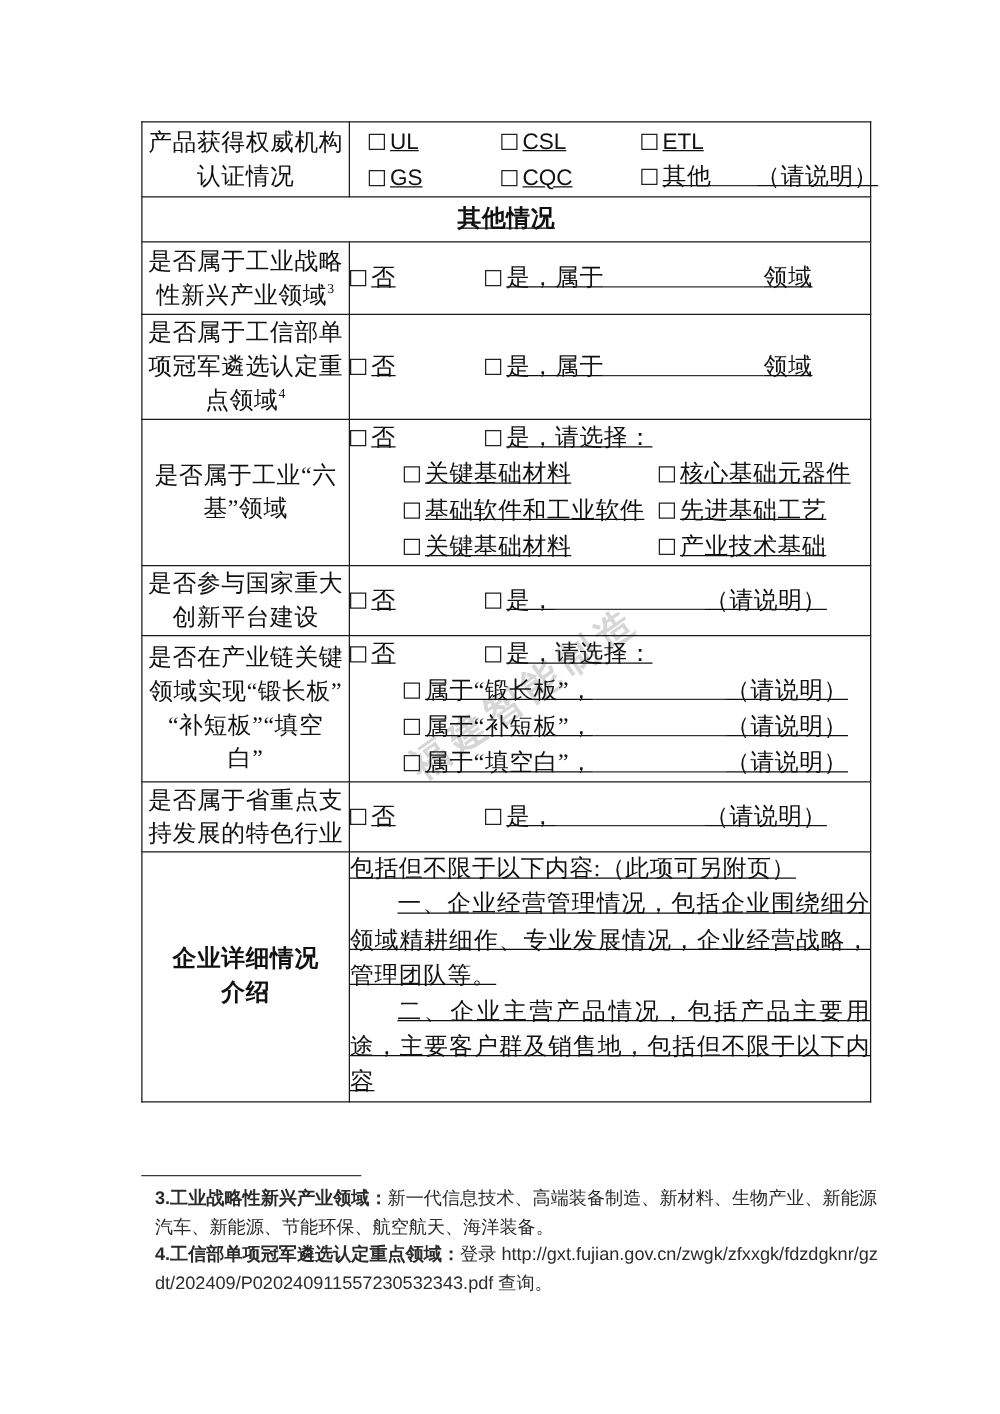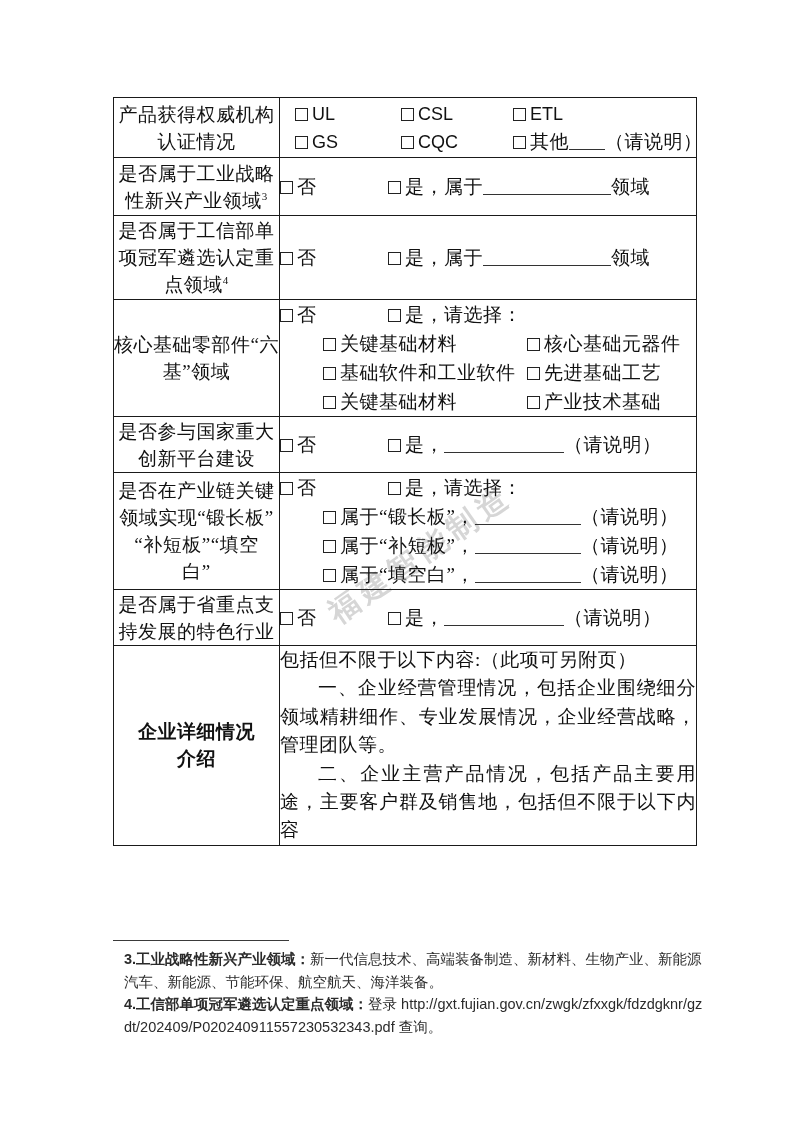--- a/index.html
+++ b/index.html
@@ -23,21 +23,21 @@
     transform-origin:0 50%;
     white-space:nowrap;
     pointer-events:none;
   }
   table.form{
     position:absolute;left:113px;top:97px;
     width:584px;
     border-collapse:collapse;
     table-layout:fixed;
   }
-  table.form{border:1.5px solid #1a1a1a;}
+  table.form{border:1.5px solid #1a1a1a;text-decoration:underline;}
   table.form td{
     border:1px solid #1a1a1a;
     padding:0;
     vertical-align:middle;
     font-size:19px;
     letter-spacing:0.5px;
     line-height:27px;
   }
   td.lbl{text-align:center;}
   .cell-label{white-space:pre-line;display:inline-block;}
@@ -130,20 +130,23 @@
           <span class="opt"><span class="cb"></span><span class="latin">UL</span></span>
           <span class="opt"><span class="cb"></span><span class="latin">CSL</span></span>
           <span class="opt"><span class="cb"></span><span class="latin">ETL</span></span>
           <span class="opt"><span class="cb"></span><span class="latin">GS</span></span>
           <span class="opt"><span class="cb"></span><span class="latin">CQC</span></span>
           <span class="opt"><span class="cb"></span><span>其他</span><span class="blank w36"></span><span>（请说明）</span></span>
         </div>
       </td>
     </tr>
 
+    <tr style="height:36px">
+      <td colspan="2" class="sec">其他情况</td>
+    </tr>
 
     <tr style="height:58px">
       <td class="lbl">
         <span class="cell-label"><span>是否属于工业战略
 性新兴产业领域</span><sup class="fn">3</sup></span>
       </td>
       <td class="val">
         <div class="cline">
           <span class="no-col"><span class="cb"></span><span>否</span></span>
           <span class="opt"><span class="cb"></span><span>是，属于</span><span class="blank w128"></span><span>领域</span></span>
@@ -160,21 +163,21 @@
       <td class="val">
         <div class="cline">
           <span class="no-col"><span class="cb"></span><span>否</span></span>
           <span class="opt"><span class="cb"></span><span>是，属于</span><span class="blank w128"></span><span>领域</span></span>
         </div>
       </td>
     </tr>
 
     <tr style="height:116px">
       <td class="lbl">
-        <span class="cell-label">核心基础零部件“六
+        <span class="cell-label">是否属于工业“六
 基”领域</span>
       </td>
       <td class="val">
         <div class="cline">
           <span class="no-col"><span class="cb"></span><span>否</span></span>
           <span class="opt"><span class="cb"></span><span>是，请选择：</span></span>
         </div>
         <div class="sub-opts">
           <span class="opt"><span class="cb"></span><span>关键基础材料</span></span>
           <span class="opt"><span class="cb"></span><span>核心基础元器件</span></span>

